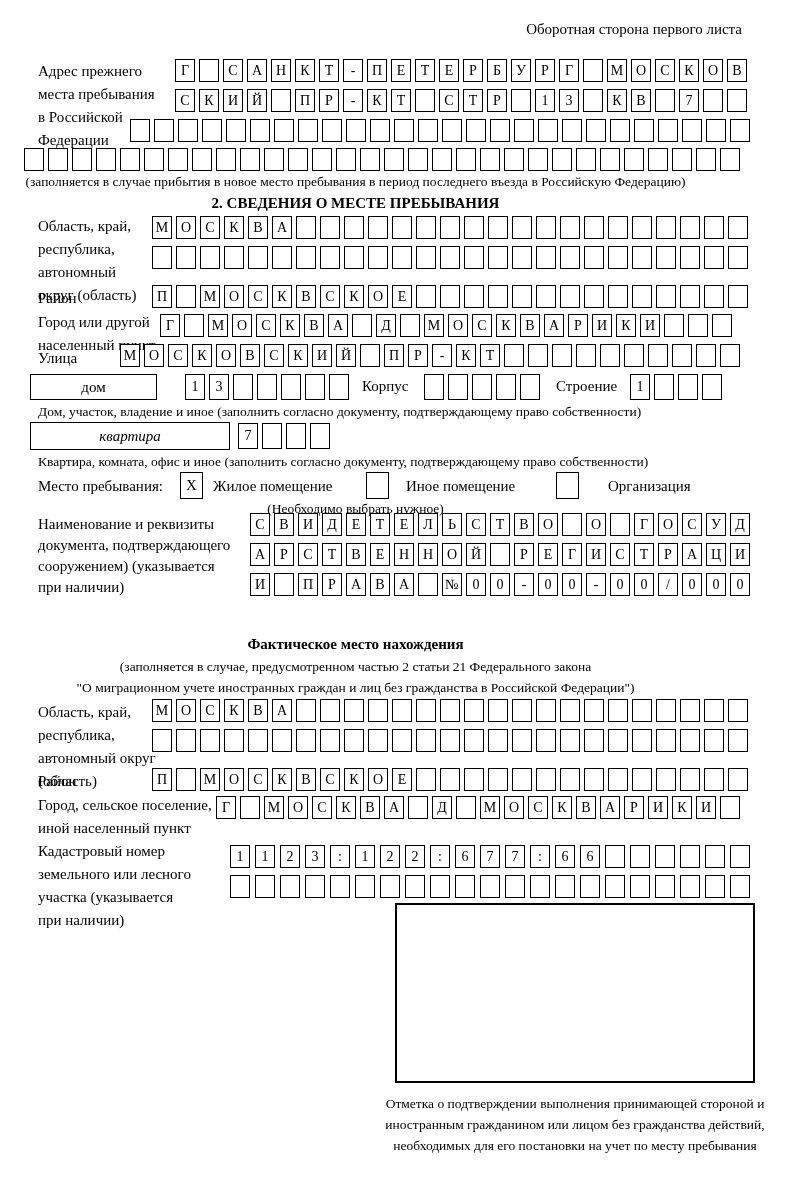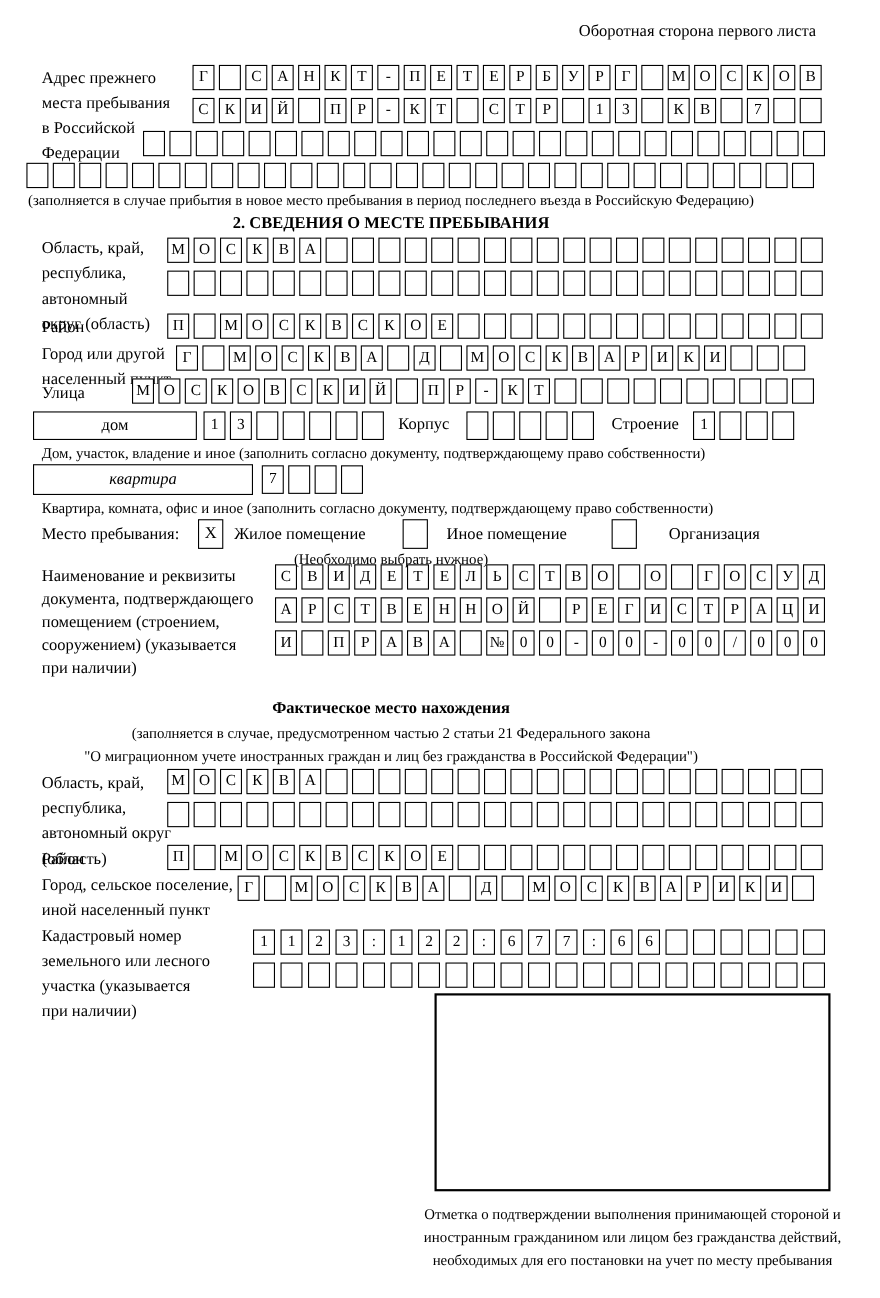--- a/index.html
+++ b/index.html
@@ -295,21 +295,21 @@
     <span class="cell"></span>
     <span class="cell"></span>
     <span class="cell"></span>
     <span class="cell"></span>
     <span class="cell"></span>
     <span class="cell"></span>
     <span class="cell"></span>
     <span class="cell"></span>
   </div>
 
-<div class="abs widefield" style="top:374px;left:30px;width:149px;height:26px;">дом</div>
+<div class="abs widefield" style="top:374px;left:30px;width:127px;height:26px;">дом</div>
 <div class="abs cells tallcell" style="top:374px;left:185px;">
     <span class="cell">1</span>
     <span class="cell">3</span>
     <span class="cell"></span>
     <span class="cell"></span>
     <span class="cell"></span>
     <span class="cell"></span>
     <span class="cell"></span>
   </div>
 <div class="abs lbl" style="top:375px;left:362px;">Корпус</div>
@@ -343,21 +343,20 @@
 <div class="abs lbl" style="top:475px;left:213px;">Жилое помещение</div>
 <div class="abs chk" style="top:472px;left:366px;"></div>
 <div class="abs lbl" style="top:475px;left:406px;">Иное помещение</div>
 <div class="abs chk" style="top:472px;left:556px;"></div>
 <div class="abs lbl" style="top:475px;left:608px;">Организация</div>
 <div class="abs cap center" style="top:501px;font-family:Liberation Serif, serif;">(Необходимо выбрать нужное)</div>
 
 <div class="abs" style="top:514px;left:38px;">
   <div class="lbl21">Наименование и реквизиты</div>
   <div class="lbl21">документа, подтверждающего</div>
-  <div class="lbl21">помещением (строением,</div>
   <div class="lbl21">сооружением) (указывается</div>
   <div class="lbl21">при наличии)</div>
 </div>
 <div class="abs cells" style="top:513px;left:250px;">
     <span class="cell">С</span>
     <span class="cell">В</span>
     <span class="cell">И</span>
     <span class="cell">Д</span>
     <span class="cell">Е</span>
     <span class="cell">Т</span>

